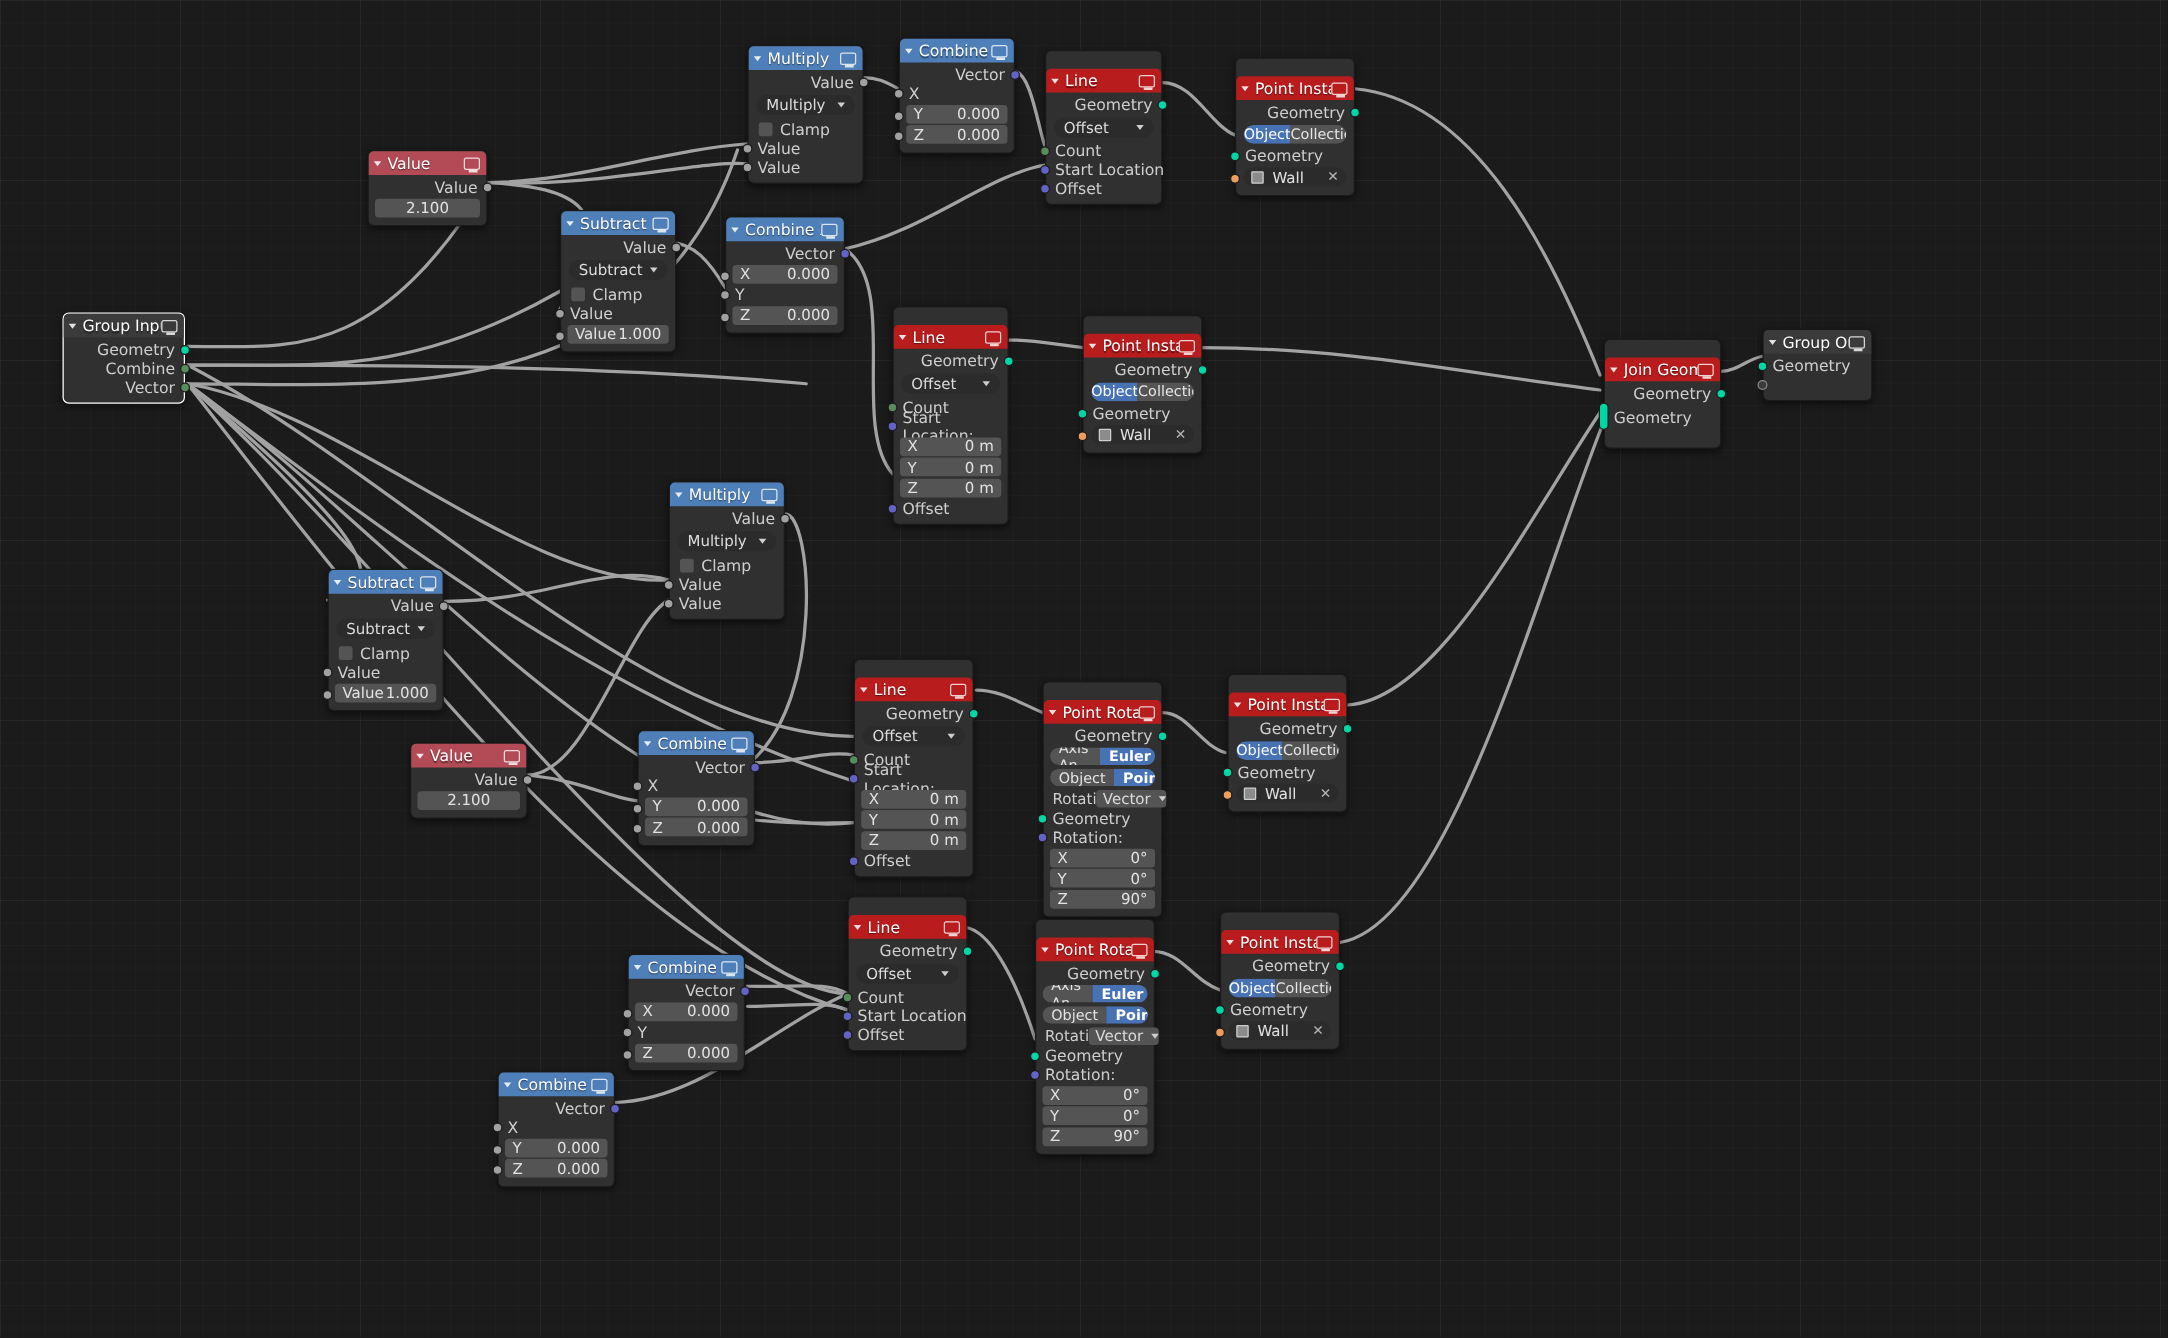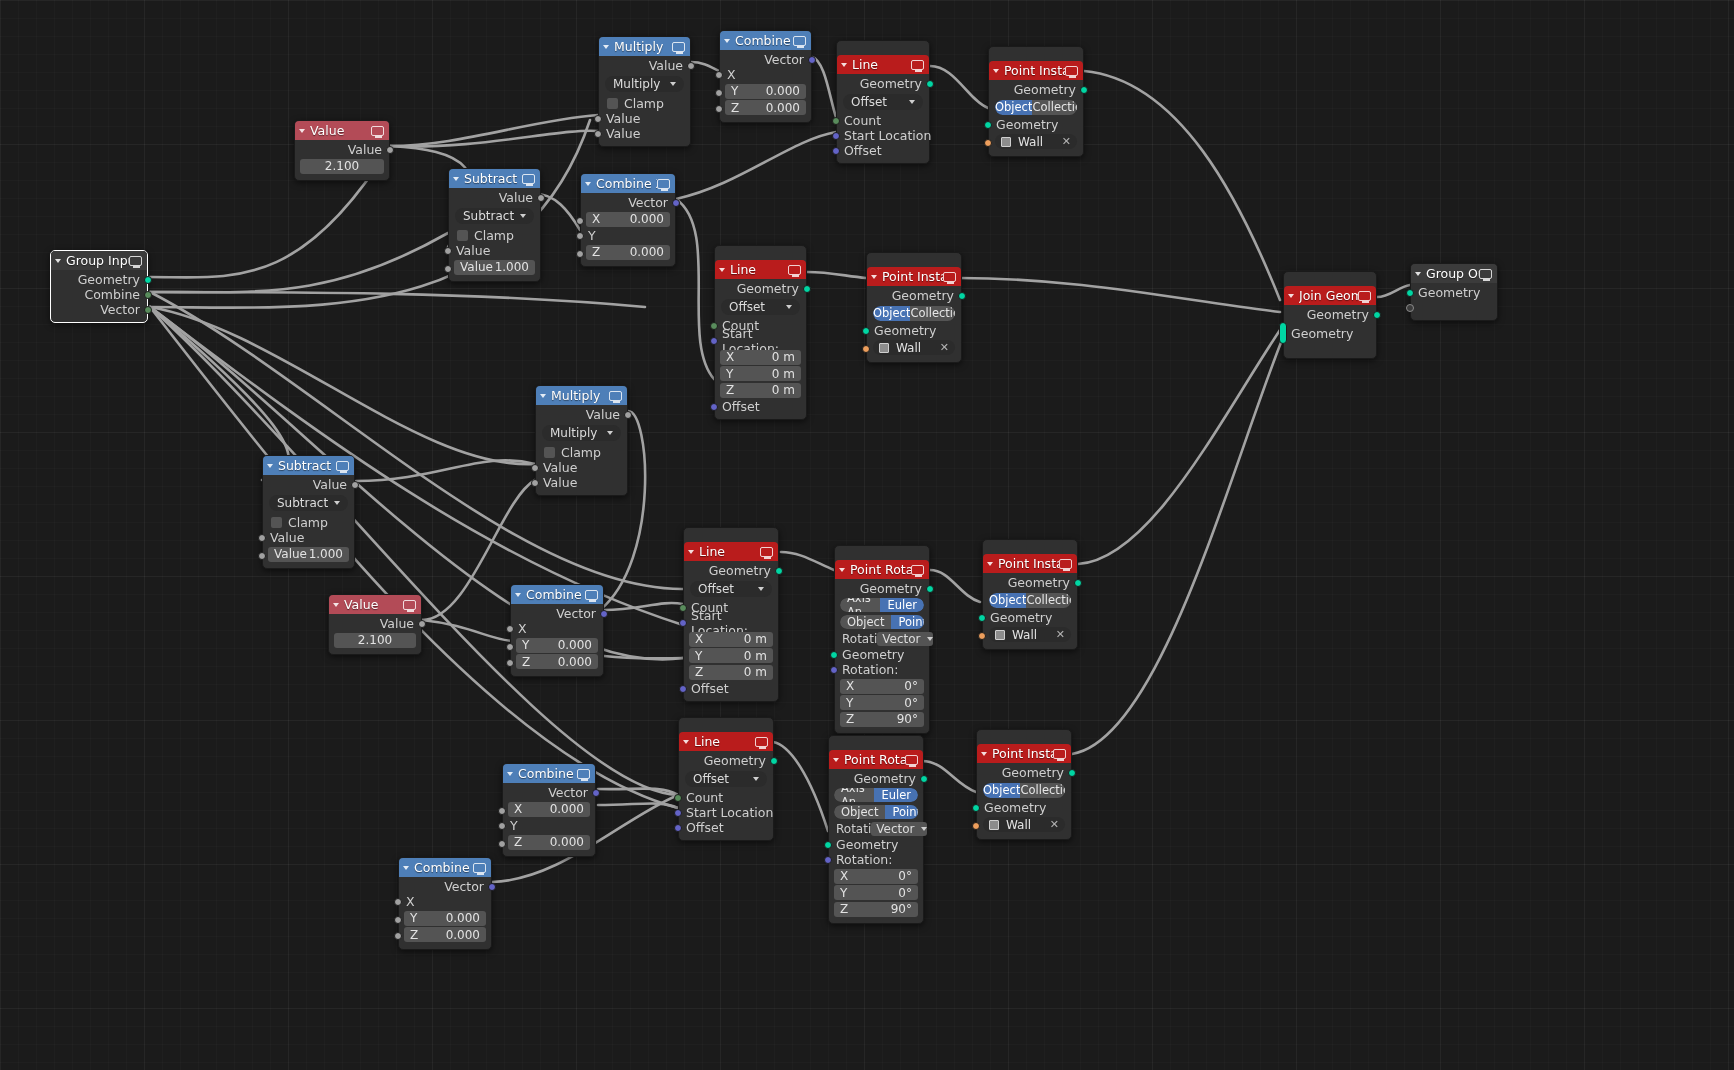--- a/index.html
+++ b/index.html
@@ -205,21 +205,21 @@
     font-size: 12px;
   }
   .rowinline .rl { flex:1 1 auto; color:#cfcfcf; padding-left:2px;}
   .segpair {
     display:flex; border-radius:8px; overflow:hidden; flex:0 0 auto; height:14px;
     font-size:11.5px; margin:0 0 0 4px;
   }
   .segpair .seg { padding: 0 7px; display:flex;align-items:center; background:#545454; color:#e4e4e4;}
   .segpair .seg.on { background:#4772b3; color:#fff; }
   .segpair .seg:first-child { border-radius:8px 0 0 8px; }
-  .segpair .seg:last-child { border-radius:0 8px 8px 0; }
+  .segpair .seg:last-child { border-radius:0 8px 8px 0;font-weight:bold; }
 </style>
 </head>
 <body>
 
 <div id="canvas">
 
   <svg id="wires">
     <g fill="none" stroke="#b9b9b9" stroke-width="2.6" stroke-linecap="round" opacity="0.86">
 
       <path d="M150,277 C230,277 300,292 390,146"></path>

